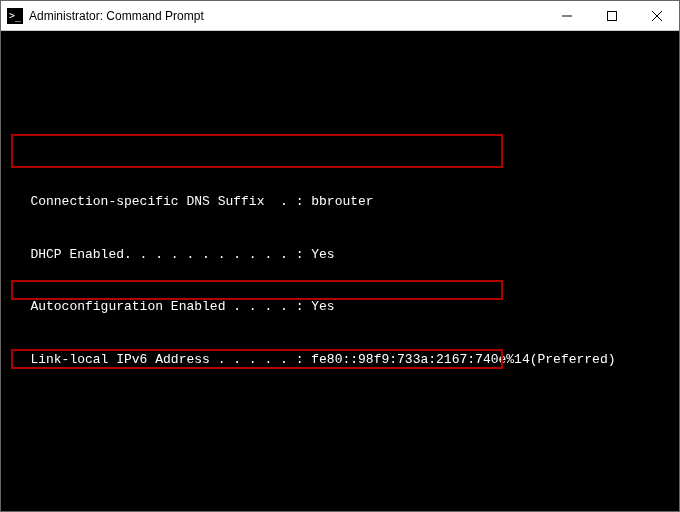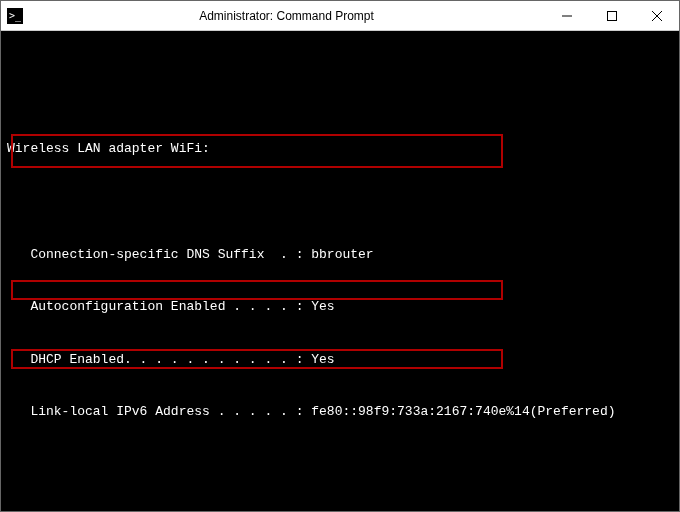--- a/index.html
+++ b/index.html
@@ -29,21 +29,21 @@
       margin: 0 6px;
       display: flex;
       align-items: center;
       justify-content: center;
       font-size: 10px;
       background: #000;
       color: #fff;
       font-family: Consolas, monospace;
       line-height: 1;
     }
-    .titlebar .title { flex: 1; text-align: center; }
+    .titlebar .title { flex: 1; }
     .win-controls { display: flex; height: 100%; }
     .win-btn {
       width: 45px;
       display: flex;
       align-items: center;
       justify-content: center;
       font-size: 12px;
     }
     .win-btn svg { width: 10px; height: 10px; stroke: #000; stroke-width: 1; fill: none; }
     .terminal {
@@ -88,25 +88,24 @@
         </svg>
     </div>
   </div>
 </div>
 
 <div class="terminal">
   <div class="highlight-box box1"></div>
   <div class="highlight-box box2"></div>
   <div class="highlight-box box3"></div>
 
-  <div class="line">Wireless LAN adapter WiFi:</div>
   <div class="line"> </div>
   <div class="line"><span>   Connection-specific DNS Suffix  . : </span><span>bbrouter</span></div>
+  <div class="line"><span>   DHCP Enabled. . . . . . . . . . . : </span><span>Yes</span></div>
   <div class="line"><span>   Autoconfiguration Enabled . . . . : </span><span>Yes</span></div>
-  <div class="line"><span>   DHCP Enabled. . . . . . . . . . . : </span><span>Yes</span></div>
   <div class="line"><span>   Link-local IPv6 Address . . . . . : </span><span>fe80::98f9:733a:2167:740e%14(Preferred)</span></div>
   
   
   
   
   
   
   
   
   

